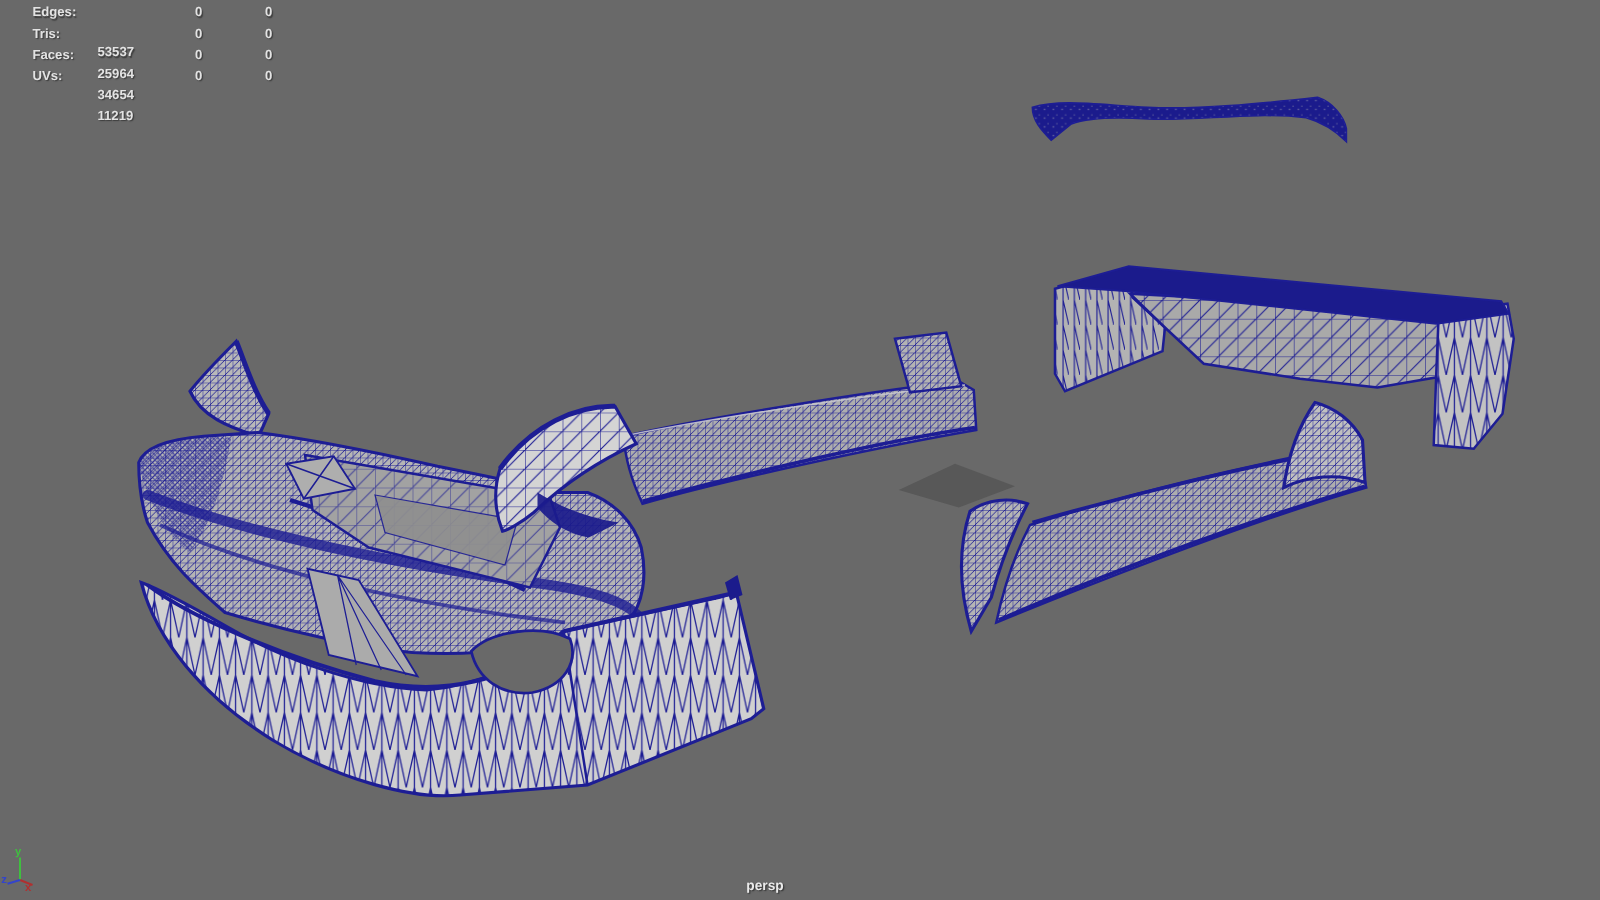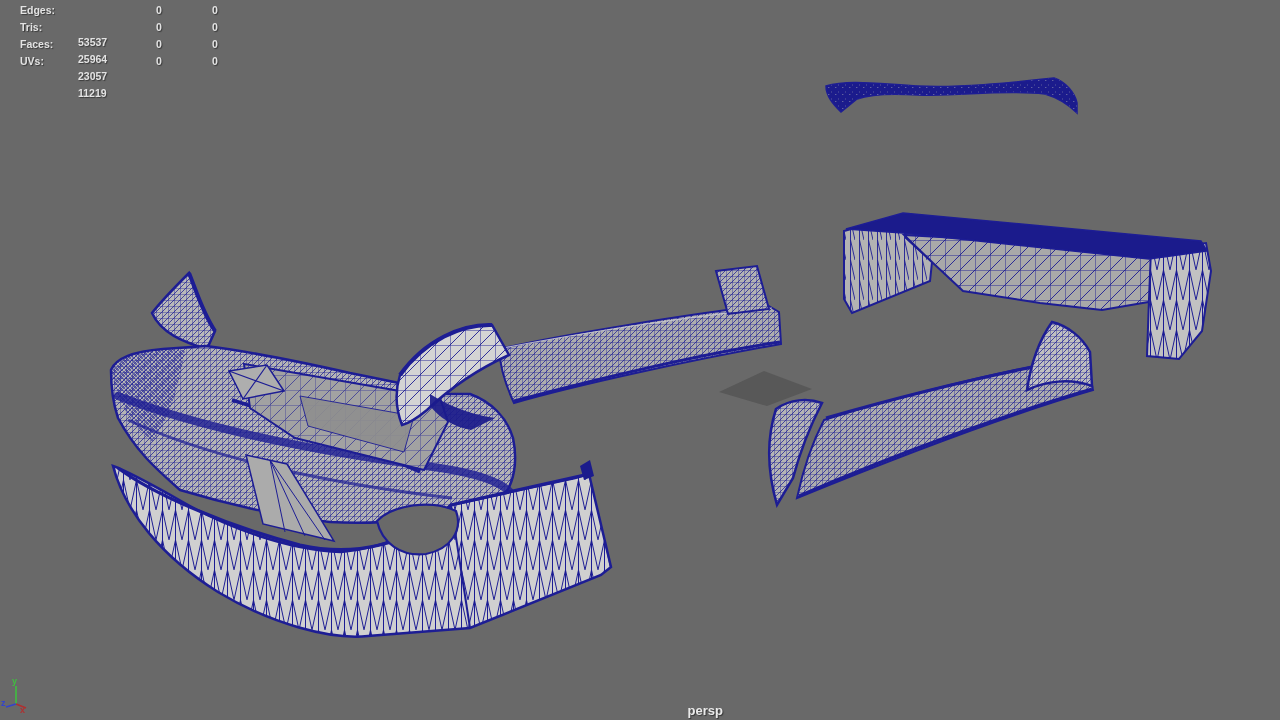--- a/index.html
+++ b/index.html
@@ -8,28 +8,28 @@
     background:var(--bg,#696969);
     font-family:"Liberation Sans",sans-serif;
   }
   .viewport{position:relative;width:1280px;height:720px;background:var(--bg,#696969);}
   .scene{position:absolute;left:0;top:0;}
   
   .hud{position:absolute;left:0;top:0;width:260px;height:80px;
        font-weight:bold;font-size:10.5px;color:var(--hud-text,#e3e3e3);
        text-shadow:1px 1px 1px rgba(0,0,0,.45);}
   .hud-row{position:absolute;left:0;height:14px;width:260px;}
-  .hud-row .lbl{position:absolute;left:12px;padding-left:8px;}
+  .hud-row .lbl{position:absolute;left:18px;padding-left:8px;}
   .hud-row .v1{position:absolute;left:78px;margin-top:32px;}
   .hud-row .v2{position:absolute;left:156px;}
   .hud-row .v3{position:absolute;left:212px;}
   .r0{top:4px}.r1{top:21px}.r2{top:38px}.r3{top:55px}
   
-  .cam-label{position:absolute;left:597px;top:703px;width:126px;text-align:right;
-       font-weight:bold;font-size:13px;color:#eaeaea;
+  .cam-label{position:absolute;left:597px;top:703px;width:126px;text-align:left;
+       font-weight:bold;font-size:11px;color:#eaeaea;
        text-shadow:1px 1px 1px rgba(0,0,0,.5);}
   .axis-text{font-family:"Liberation Sans",sans-serif;font-size:9px;font-weight:bold;}
 </style>
 </head>
 <body>
 
 <div class="viewport">
 
   <svg class="scene" width="1280" height="720" viewBox="0 0 1280 720">
     <defs>
@@ -170,21 +170,21 @@
       <span class="v3">0</span>
     </div>
     <div class="hud-row r1">
       <span class="lbl">Tris:</span>
       <span class="v1">25964</span>
       <span class="v2">0</span>
       <span class="v3">0</span>
     </div>
     <div class="hud-row r2">
       <span class="lbl">Faces:</span>
-      <span class="v1">23057</span>
+      <span class="v1">34654</span>
       <span class="v2">0</span>
       <span class="v3">0</span>
     </div>
     <div class="hud-row r3">
       <span class="lbl">UVs:</span>
       <span class="v1">11219</span>
       <span class="v2">0</span>
       <span class="v3">0</span>
     </div>
   </div>

